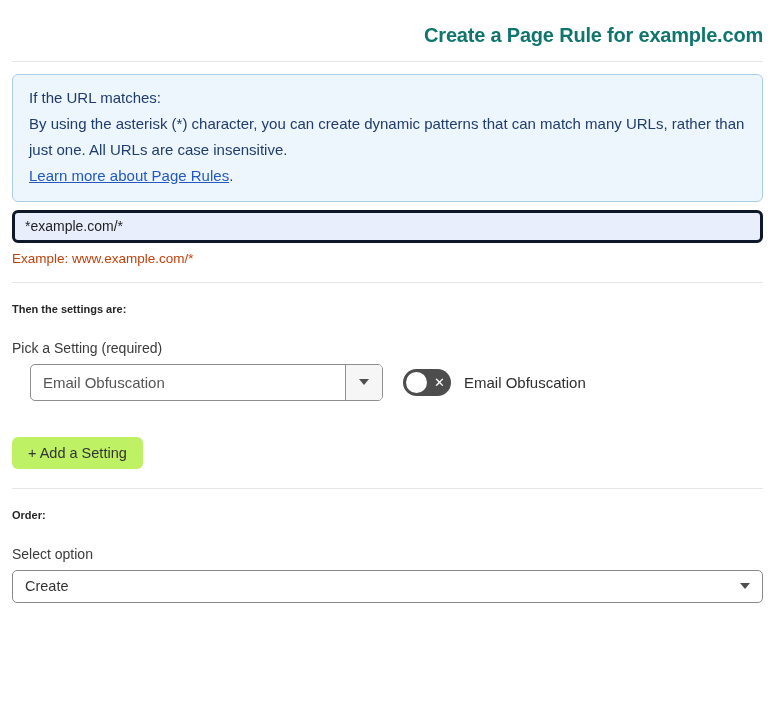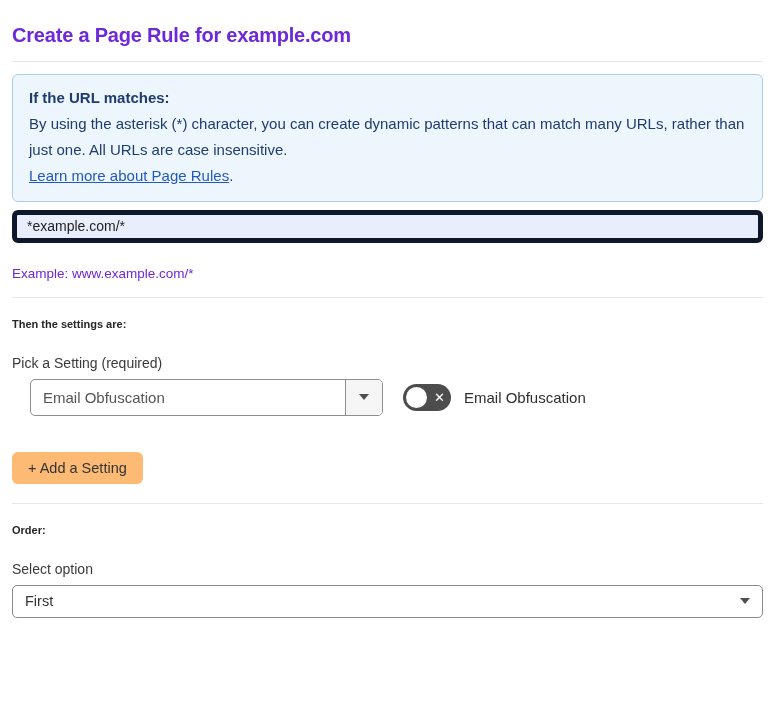--- a/index.html
+++ b/index.html
@@ -11,56 +11,57 @@
     font-family: "Liberation Sans", sans-serif;
     color: #303030;
     overflow: hidden;
   }
   .container { padding: 0 12px; }
 
   .page-title {
     padding-top: 11px;
     font-size: 20px;
     font-weight: 700;
-    color: #6d28d9;
+    color: #0f766e;
     letter-spacing: -0.2px;
+    text-align: right;
   }
   .divider { border: none; border-top: 1px solid #e6e6e6; margin: 0; }
   .divider-top { margin-top: 10px; }
 
   .info-box {
     margin-top: 12px;
     background: #eef6fd;
     border: 1px solid #abcdec;
     border-radius: 6px;
     padding: 10px 16px 12px 16px;
     color: #1e3c6e;
     font-size: 15px;
     line-height: 26px;
   }
-  .info-heading { font-weight: 700; }
+  .info-heading { font-weight: 400; }
   .info-link { color: #2158c4; text-decoration: underline; cursor: pointer; margin-top: 48px; }
 
   .field-label { margin-top: 25px; font-size: 14px; color: #3a3a3a; }
 
   .url-input {
     display: block;
     margin-top: 8px;
     width: 100%;
     height: 33px;
     background: #e8eefb;
-    border: 5px solid #0f172a;
+    border: 3px solid #0f172a;
     border-radius: 6px;
     padding: 4px 10px;
     font-size: 14px;
     color: #1f1f1f;
     font-family: inherit;
     outline: none;
   }
-  .example-text { margin-top: 23px; font-size: 13.5px; color: #6d28d9; }
+  .example-text { margin-top: 8px; font-size: 13.5px; color: #c2410c; }
 
   .divider-url { margin-top: 16px; }
 
   .section-heading {
     margin-top: 20px;
     font-size: 11px;
     font-weight: 700;
     color: #262626;
   }
 
@@ -127,21 +128,21 @@
   .toggle-label { margin-left: 13px; font-size: 15px; color: #2f2f2f; }
 
   .btn {
     border: none;
     border-radius: 6px;
     font-family: inherit;
     font-size: 14.5px;
     cursor: pointer;
     display: inline-block;
   }
-  .btn-gray { background: #fdba74; color: #333333; padding: 8px 16px; }
+  .btn-gray { background: #bef264; color: #333333; padding: 8px 16px; }
 
   .add-setting-btn { margin-top: 36px; }
   .divider-settings { margin-top: 19px; }
 
   .order-select {
     margin-top: 8px;
     width: 100%;
     height: 33px;
     border: 1px solid #8a8a8a;
     border-radius: 5px;
@@ -203,21 +204,21 @@
 
   <button class="btn btn-gray add-setting-btn">+ Add a Setting</button>
 
   <hr class="divider divider-settings">
 
   <div class="section-heading">Order:</div>
 
   <div class="field-label">Select option</div>
 
   <div class="order-select">
-    <span>First</span>
+    <span>Create</span>
     <div class="tri-down"></div>
   </div>
 
 
   
 
   
 
 </div>
 

